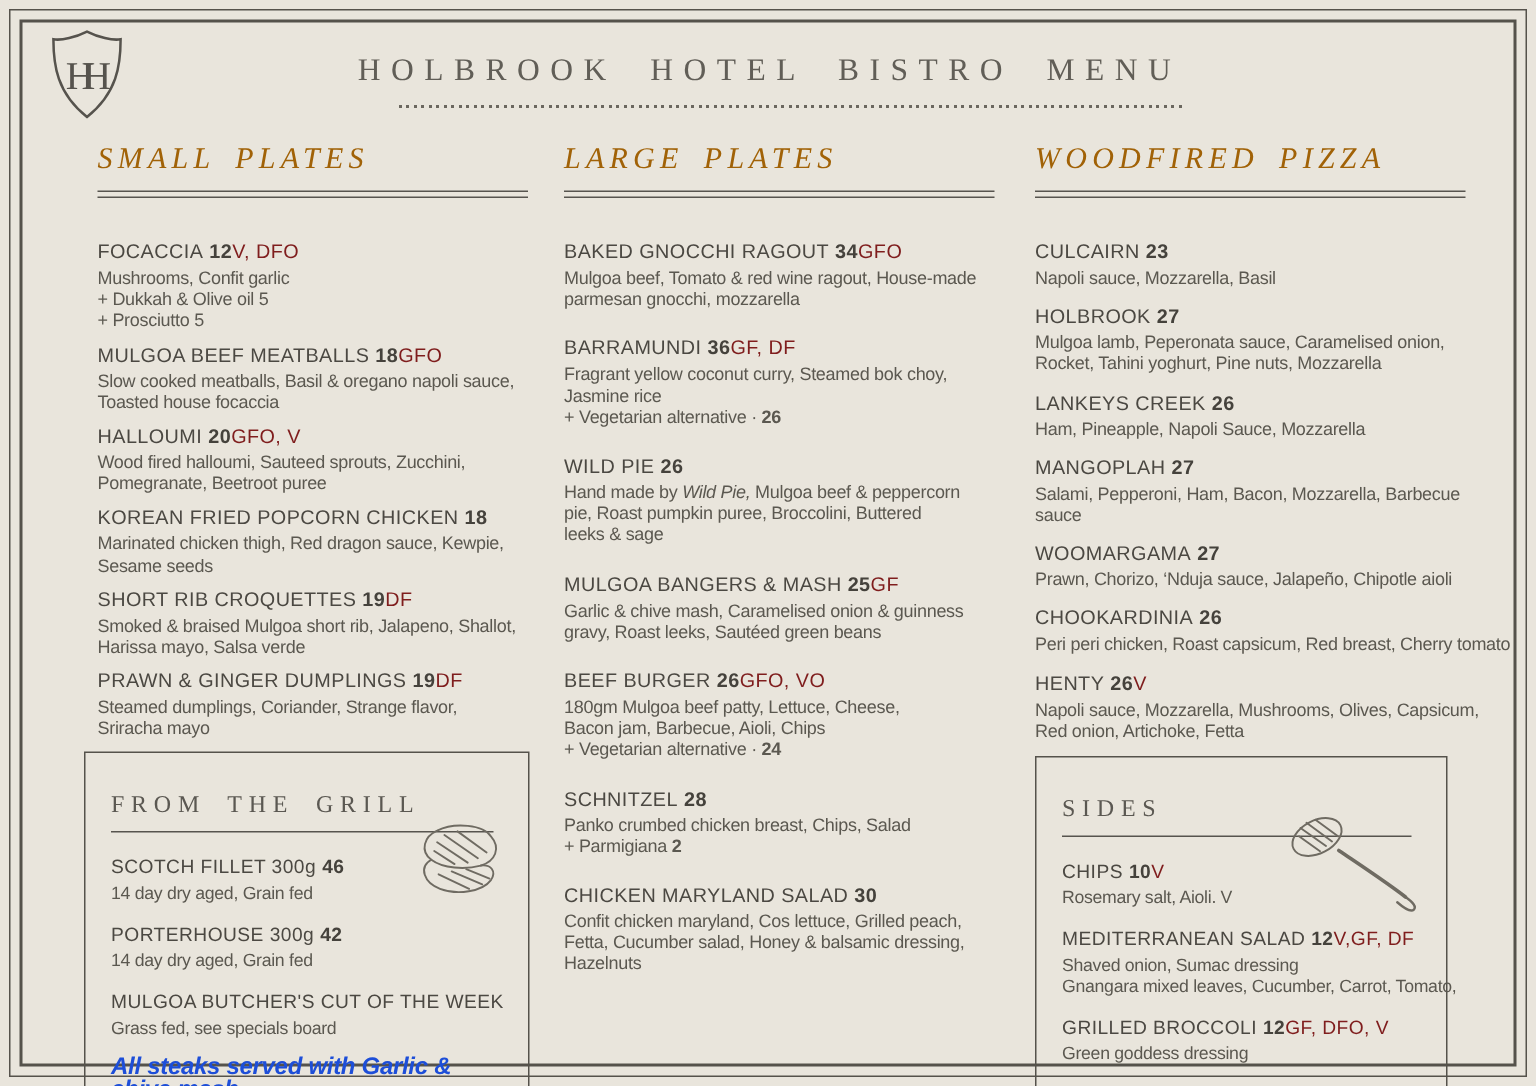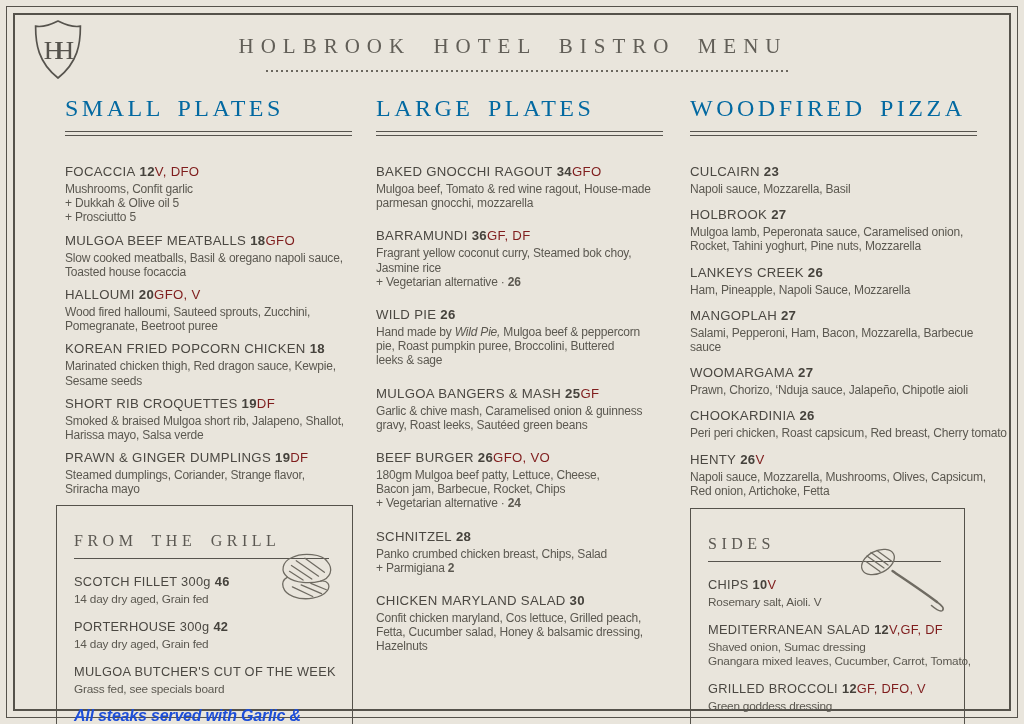--- a/index.html
+++ b/index.html
@@ -24,21 +24,21 @@
     background:repeating-linear-gradient(90deg,#6b675f 0 2px,transparent 2px 5px);
   }
 
   
   .col{position:absolute;top:95px;width:287px;}
   .col1{left:65px;}
   .col2{left:376px;}
   .col3{left:690px;}
   h2.sec{
     margin:0;font-family:"Liberation Serif","DejaVu Serif",serif;font-weight:500;
-    font-size:24px;letter-spacing:3.5px;word-spacing:5px;color:#0369a1;
+    font-size:20px;letter-spacing:3.5px;word-spacing:5px;color:#a16207;font-style:italic;
   }
   .dbl-rule{margin-top:9px;height:3px;border-top:1.5px solid #57544e;border-bottom:1.5px solid #57544e;}
   .items{margin-top:27px;}
   .col1 .item{margin-bottom:7px;}
   .col2 .item{margin-bottom:17px;}
   .col3 .item{margin-bottom:10px;}
   .item-title{font-size:13.2px;line-height:17px;color:#4b4842;letter-spacing:.3px;margin-bottom:2px;white-space:nowrap;}
   .iprice{font-weight:bold;color:#45423c;margin-left:4px;}
   .itags{margin-left:0;color:#7f1d1d;}
   .iline{font-size:12px;line-height:14.2px;letter-spacing:-.2px;color:#5b5850;white-space:nowrap;}
@@ -166,21 +166,21 @@
           <div class="iline">leeks &amp; sage</div>
         </div>
         <div class="item">
           <div class="item-title"><span class="iname">MULGOA BANGERS &amp; MASH</span><span class="iprice">25</span><span class="itags">GF</span></div>
           <div class="iline">Garlic &amp; chive mash, Caramelised onion &amp; guinness</div>
           <div class="iline">gravy, Roast leeks, Sautéed green beans</div>
         </div>
         <div class="item">
           <div class="item-title"><span class="iname">BEEF BURGER</span><span class="iprice">26</span><span class="itags">GFO, VO</span></div>
           <div class="iline">180gm Mulgoa beef patty, Lettuce, Cheese,</div>
-          <div class="iline">Bacon jam, Barbecue, Rocket, Chips</div>
+          <div class="iline">Bacon jam, Barbecue, Aioli, Chips</div>
           <div class="iline">+ Vegetarian alternative · <b>24</b></div>
         </div>
         <div class="item">
           <div class="item-title"><span class="iname">SCHNITZEL</span><span class="iprice">28</span></div>
           <div class="iline">Panko crumbed chicken breast, Chips, Salad</div>
           <div class="iline">+ Parmigiana <b>2</b></div>
         </div>
         <div class="item">
           <div class="item-title"><span class="iname">CHICKEN MARYLAND SALAD</span><span class="iprice">30</span></div>
           <div class="iline">Confit chicken maryland, Cos lettuce, Grilled peach,</div>

